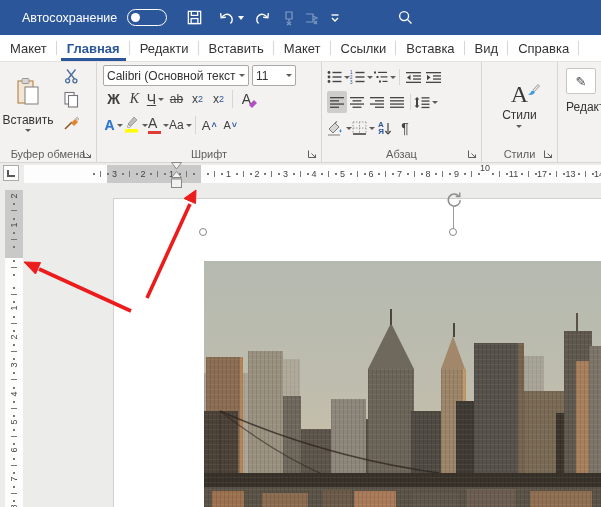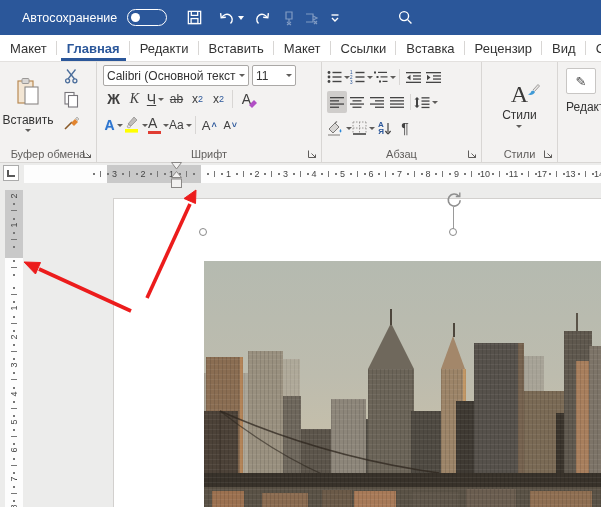--- a/index.html
+++ b/index.html
@@ -169,21 +169,20 @@
   </div>
 
   <div class="tabrow" id="tabrow">
       <div class="tab">Макет</div>
       <div class="tab active">Главная</div>
       <div class="tab">Редакти</div>
       <div class="tab">Вставить</div>
       <div class="tab">Макет</div>
       <div class="tab">Ссылки</div>
       <div class="tab">Вставка</div>
-      <div class="tab">Рецензир</div>
       <div class="tab">Вид</div>
       <div class="tab">Справка</div>
     </div>
 
   <div class="ribbon">
 
     <div class="group g-clip">
       <div class="gbody">
         <div class="paste">
           <span>
@@ -526,21 +525,21 @@
         <span class="rnum" style="left: 90.5px; top: 9px;">3</span>
         <span class="rnum" style="left: 204.5px; top: 9px;">1</span>
         <span class="rnum" style="left: 233px; top: 9px;">2</span>
         <span class="rnum" style="left: 261.5px; top: 9px;">3</span>
         <span class="rnum" style="left: 290px; top: 9px;">4</span>
         <span class="rnum" style="left: 318.5px; top: 9px;">5</span>
         <span class="rnum" style="left: 347px; top: 9px;">6</span>
         <span class="rnum" style="left: 375.5px; top: 9px;">7</span>
         <span class="rnum" style="left: 404px; top: 9px;">8</span>
         <span class="rnum" style="left: 432.5px; top: 9px;">9</span>
-        <span class="rnum" style="left: 461px; top: 9px;">10</span>
+        <span class="rnum" style="left: 461px; top: 3px;">10</span>
         <span class="rnum" style="left: 489.5px; top: 9px;">11</span>
         <span class="rnum" style="left: 518px; top: 9px;">17</span>
         <span class="rnum" style="left: 546.5px; top: 9px;">13</span>
         <span class="rnum" style="left: 575px; top: 9px;">14</span>
         <span class="rdot" style="left: 69.125px; top: 8px; width: 2px; height: 2px;"></span>
         <span class="rtick" style="left: 76.25px; top: 6px; width: 1px; height: 6px;"></span>
         <span class="rdot" style="left: 83.375px; top: 8px; width: 2px; height: 2px;"></span>
         <span class="rdot" style="left: 97.625px; top: 8px; width: 2px; height: 2px;"></span>
         <span class="rtick" style="left: 104.75px; top: 6px; width: 1px; height: 6px;"></span>
         <span class="rdot" style="left: 111.875px; top: 8px; width: 2px; height: 2px;"></span>

